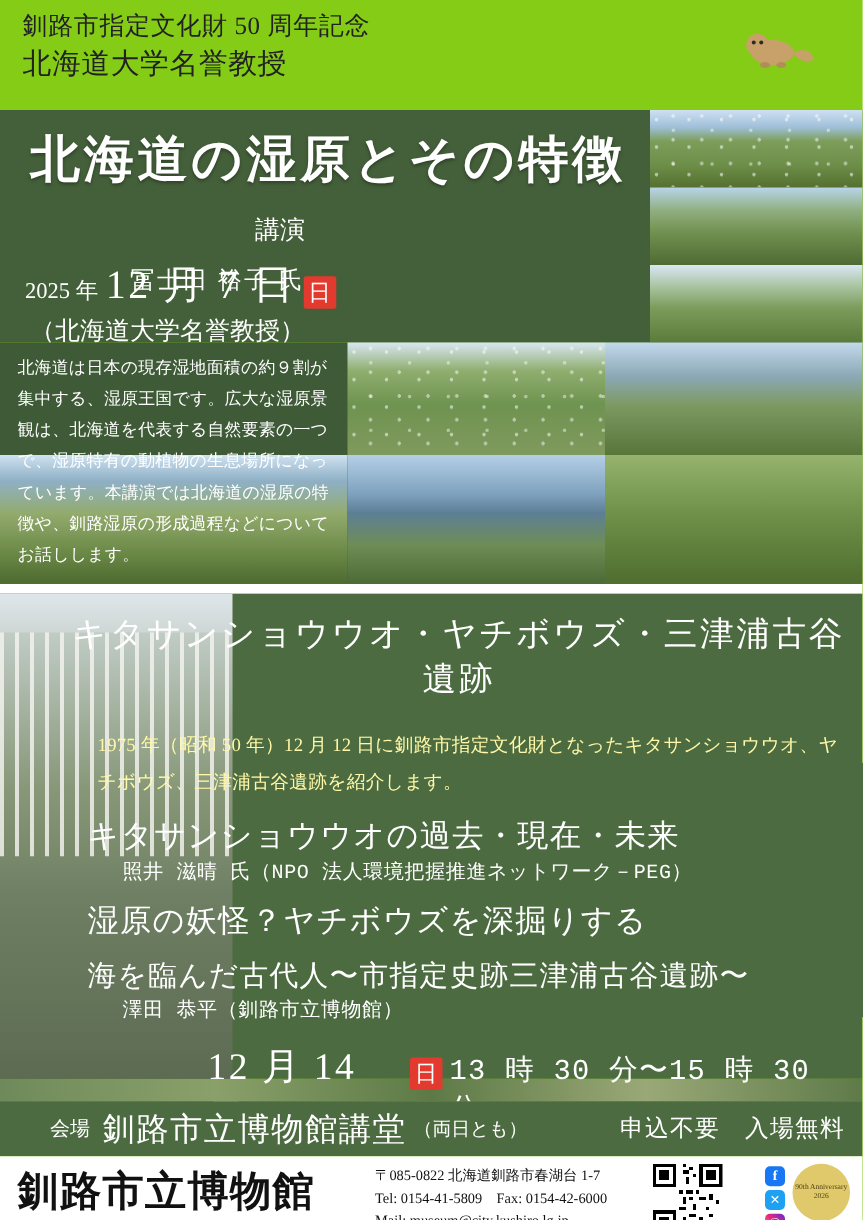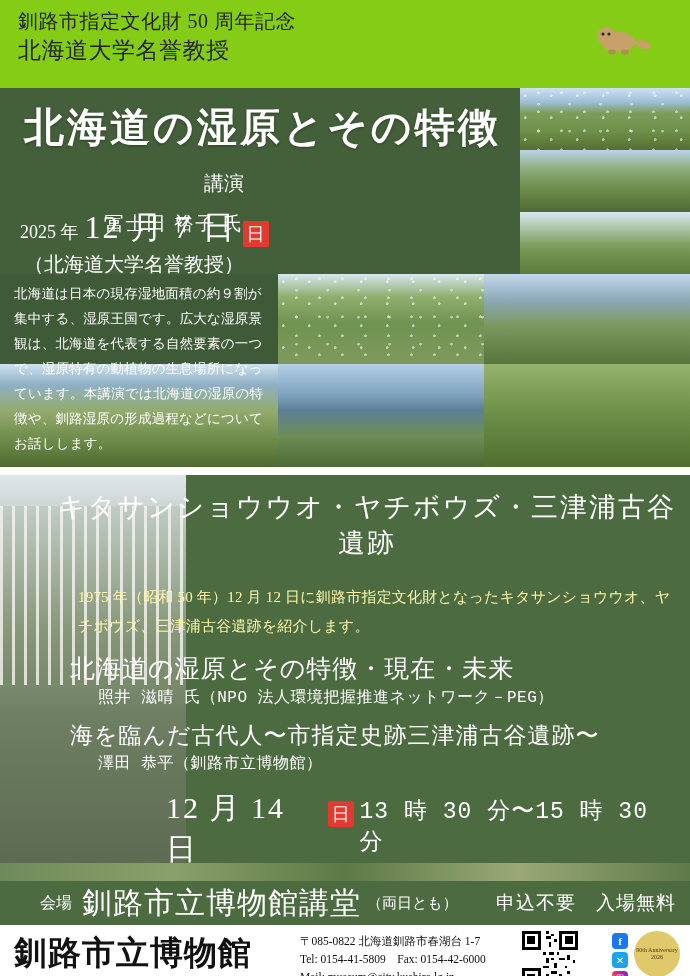--- a/index.html
+++ b/index.html
@@ -77,21 +77,21 @@
   .talk-title { font-family: "Liberation Serif", serif; color: #ffffff; font-size: 25px; letter-spacing: 1px; }
   .talk-title.sm { font-size: 23px; }
   .talk-speaker { font-family: Liberation Mono, monospace; color: #ffffff; font-size: 16px; padding-left: 28px; margin-top: 2px; letter-spacing: .5px;}
   .date2 { margin-top: 14px; padding-left: 126px; display: flex; align-items: baseline; gap: 6px; color: #fff; font-family: "Liberation Serif", serif; }
   .date2 .dt-big { font-size: 30px; }
   .date2 .time-txt { font-size: 23px; font-family: Liberation Mono, monospace; }
 
   
   .venue { position: relative; height: 44px; background: #4c6b40; display: flex; align-items: center; padding-left: 40px; }
   .venue-label { color: #fff; font-family: "Liberation Serif", serif; font-size: 16px; background: rgba(0,0,0,.0); margin-right: 10px; }
-  .venue-name { color: #fff; font-family: "Liberation Serif", serif; font-size: 30px; letter-spacing: 1px; }
+  .venue-name { color: #fff; font-family: "Liberation Serif", serif; font-size: 26px; letter-spacing: 1px; }
   .venue-note { color: #fff; font-family: "Liberation Serif", serif; font-size: 15px; margin-left: 6px; }
   .venue-free { position: absolute; right: 14px; top: 50%; transform: translateY(-50%); color: #ffffff; font-family: "Liberation Serif", serif; font-size: 19px; letter-spacing: 1px; }
 
   
   .footer { position: relative; height: 70px; background: #ffffff; padding: 6px 10px 0 14px; }
   .museum-name { font-family: "Liberation Serif", serif; font-size: 33px; letter-spacing: 1px; color: #111; font-weight: bold; }
   .addr { position: absolute; left: 300px; top: 8px; font-family: "Liberation Serif", serif; font-size: 11.5px; line-height: 1.55; color: #111; }
   .qr { position: absolute; right: 112px; top: 6px; width: 56px; height: 56px; }
   .socials { position: absolute; right: 62px; top: 8px; display: flex; flex-direction: column; gap: 3px; }
   .soc { width: 16px; height: 16px; border-radius: 4px; display:flex; align-items:center; justify-content:center; }
@@ -201,24 +201,25 @@
 
   <div class="mid-gap"></div>
 
   <div class="second">
     <div class="second-photo-left p-winter treeline"></div>
     <div class="second-inner">
       <div class="sub-title">キタサンショウウオ・ヤチボウズ・三津浦古谷遺跡</div>
       <div class="lead">1975 年（昭和 50 年）12 月 12 日に釧路市指定文化財となったキタサンショウウオ、ヤチボウズ、三津浦古谷遺跡を紹介します。</div>
 
       <div class="talk">
-        <div class="talk-title">北海道の湿原とその特徴・現在・未来</div>
+        <div class="talk-title">キタサンショウウオの過去・現在・未来</div>
         <div class="talk-speaker">照井 滋晴 氏（NPO 法人環境把握推進ネットワーク－PEG）</div>
       </div>
       <div class="talk">
+        <div class="talk-title">湿原の妖怪？ヤチボウズを深掘りする</div>
       </div>
       <div class="talk">
         <div class="talk-title sm">海を臨んだ古代人〜市指定史跡三津浦古谷遺跡〜</div>
         <div class="talk-speaker">澤田 恭平（釧路市立博物館）</div>
       </div>
 
       <div class="date2">
         <span class="dt-big">12 月 14 日</span>
         <span class="sun-badge">日</span>
         <span class="time-txt">13 時 30 分〜15 時 30 分</span>

